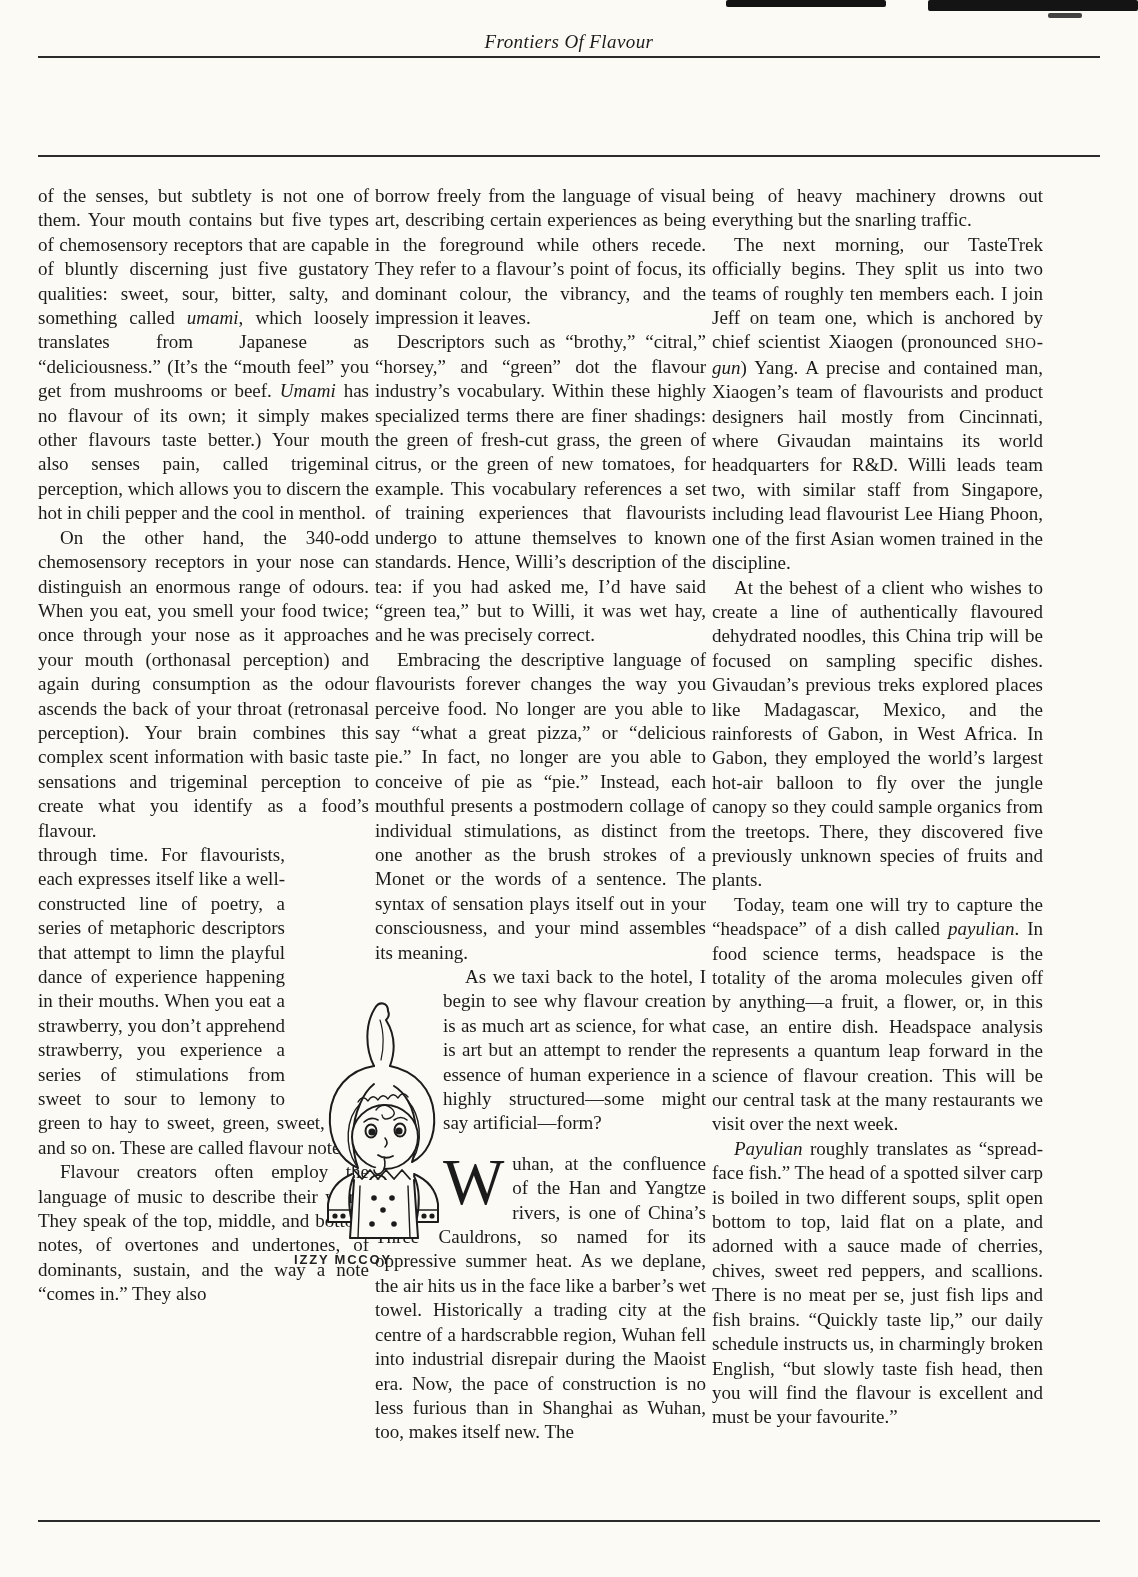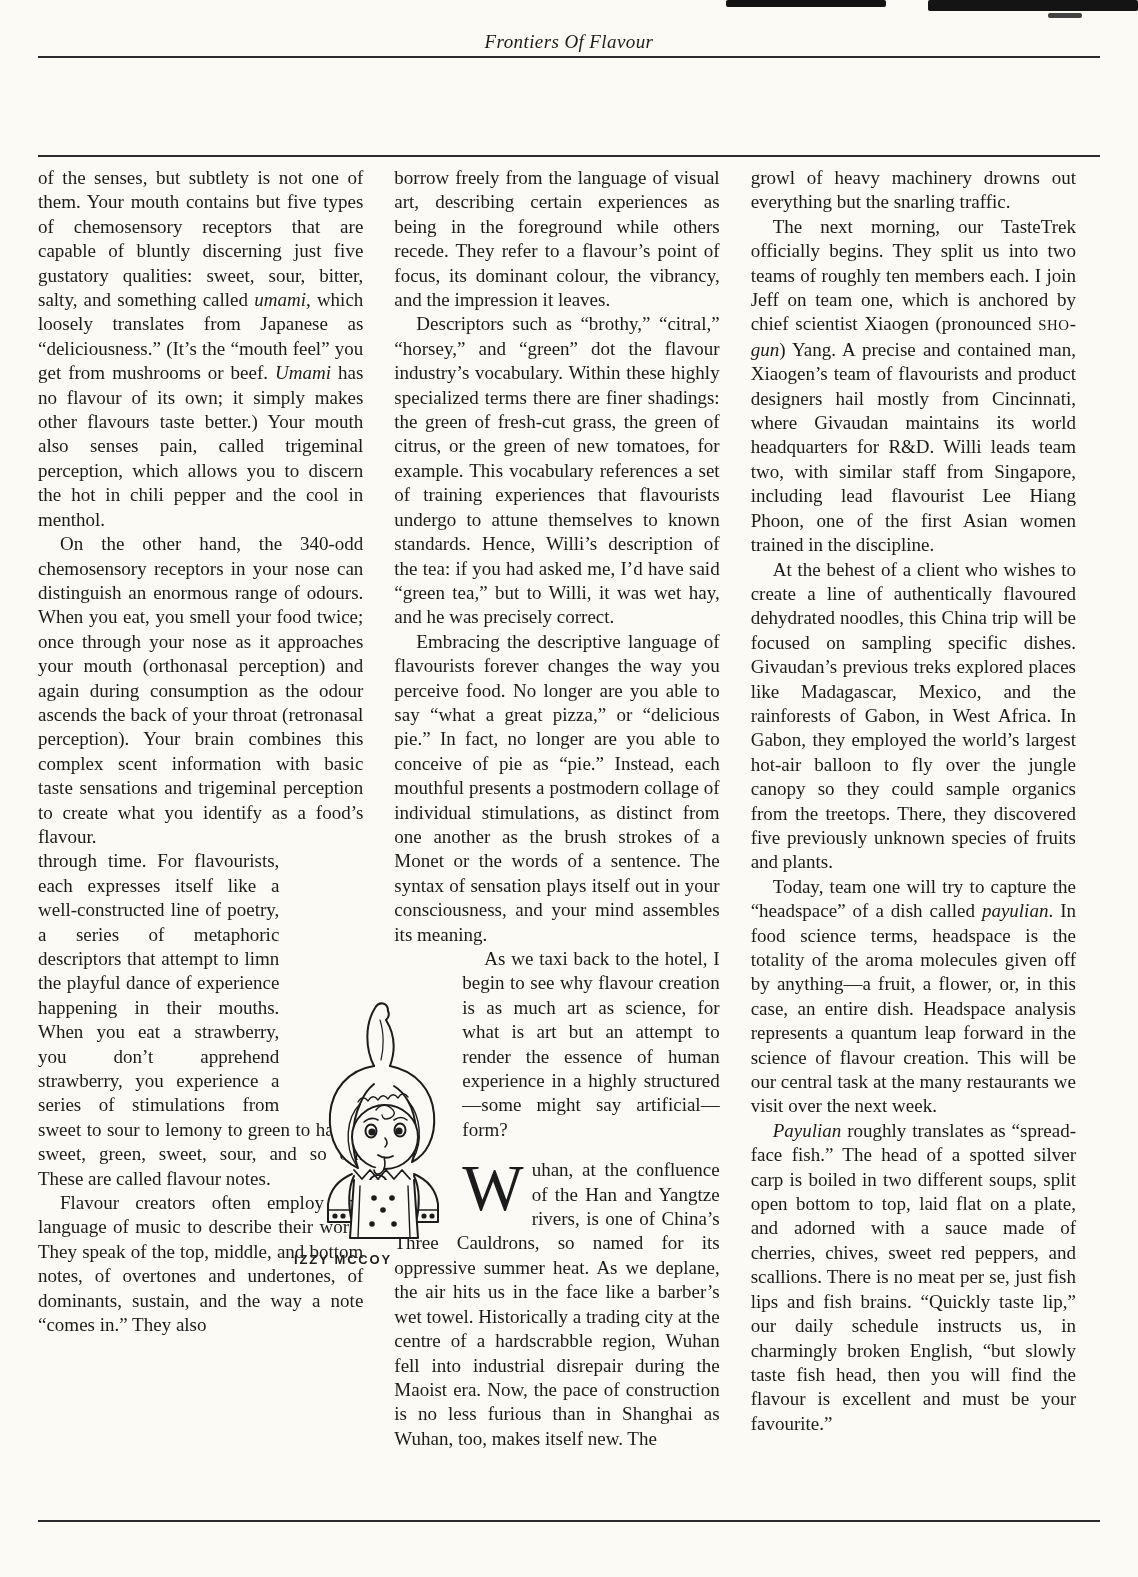--- a/index.html
+++ b/index.html
@@ -16,21 +16,21 @@
 
   .masthead{
     position:absolute;top:31px;left:0;width:100%;text-align:center;
     font-style:italic;font-size:19px;letter-spacing:.4px;
   }
   .pullquote{
     position:absolute;left:40px;top:72px;width:1032px;
     font-style:italic;font-size:28.5px;line-height:34px;letter-spacing:.1px;
   }
 
-  .columns{position:absolute;left:38px;top:166px;width:1038px;display:flex;gap:31px;}
+  .columns{position:absolute;left:38px;top:184px;width:1038px;display:flex;gap:6px;}
   .col{
     width:331px;text-align:justify;font-size:19px;line-height:24.4px;
     hyphens:auto;-webkit-hyphens:auto;
   }
   .col p{margin:0;}
   p.indent{text-indent:22px;}
   .justify-last{text-align-last:justify;}
   .wrap-right::before{content:"";float:right;width:84px;height:246px;}
   .wrap-left::before{content:"";float:left;width:68px;height:212px;margin-top:25px;}
   .section{margin-top:16px !important;}
@@ -73,21 +73,21 @@
         <p class="indent "><span>Flavour creators often employ the language of music to describe their work. They speak of the top, middle, and bottom notes, of overtones and undertones, of dominants, sustain, and the way a note “comes in.” They also</span></p>
       </div>
     <div class="col">
         <p class=""><span>borrow freely from the language of visual art, describing certain experiences as being in the foreground while others recede. They refer to a flavour’s point of focus, its dominant colour, the vibrancy, and the impression it leaves.</span></p>
         <p class="indent "><span>Descriptors such as “brothy,” “citral,” “horsey,” and “green” dot the flavour industry’s vocabulary. Within these highly specialized terms there are finer shadings: the green of fresh-cut grass, the green of citrus, or the green of new tomatoes, for example. This vocabulary references a set of training experiences that flavourists undergo to attune themselves to known standards. Hence, Willi’s description of the tea: if you had asked me, I’d have said “green tea,” but to Willi, it was wet hay, and he was precisely correct.</span></p>
         <p class="indent "><span>Embracing the descriptive language of flavourists forever changes the way you perceive food. No longer are you able to say “what a great pizza,” or “delicious pie.” In fact, no longer are you able to conceive of pie as “pie.” Instead, each mouthful presents a postmodern collage of individual stimulations, as distinct from one another as the brush strokes of a Monet or the words of a sentence. The syntax of sensation plays itself out in your consciousness, and your mind assembles its meaning.</span></p>
         <p class="indent wrap-left"><span>As we taxi back to the hotel, I begin to see why flavour creation is as much art as science, for what is art but an attempt to render the essence of human experience in a highly structured—some might say artificial—form?</span></p>
         <p class="section"><span class="dropcap">W</span><span>uhan, at the confluence of the Han and Yangtze rivers, is one of China’s Three Cauldrons, so named for its oppressive summer heat. As we deplane, the air hits us in the face like a barber’s wet towel. Historically a trading city at the centre of a hardscrabble region, Wuhan fell into industrial disrepair during the Maoist era. Now, the pace of construction is no less furious than in Shanghai as Wuhan, too, makes itself new. The</span></p>
       </div>
     <div class="col">
-        <p class=""><span>growl of heavy machinery drowns out everything but the snarling traffic.</span></p>
+        <p class=""><span>being of heavy machinery drowns out everything but the snarling traffic.</span></p>
         <p class="indent "><span>The next morning, our TasteTrek officially begins. They split us into two teams of roughly ten members each. I join Jeff on team one, which is anchored by chief scientist Xiaogen (pronounced </span><span class="smallcaps">SHO</span><span class="italic">-gun</span><span>) Yang. A precise and contained man, Xiaogen’s team of flavourists and product designers hail mostly from Cincinnati, where Givaudan maintains its world headquarters for R&amp;D. Willi leads team two, with similar staff from Singapore, including lead flavourist Lee Hiang Phoon, one of the first Asian women trained in the discipline.</span></p>
         <p class="indent "><span>At the behest of a client who wishes to create a line of authentically flavoured dehydrated noodles, this China trip will be focused on sampling specific dishes. Givaudan’s previous treks explored places like Madagascar, Mexico, and the rainforests of Gabon, in West Africa. In Gabon, they employed the world’s largest hot-air balloon to fly over the jungle canopy so they could sample organics from the treetops. There, they discovered five previously unknown species of fruits and plants.</span></p>
         <p class="indent "><span>Today, team one will try to capture the “headspace” of a dish called </span><span class="italic">payulian</span><span>. In food science terms, headspace is the totality of the aroma molecules given off by anything—a fruit, a flower, or, in this case, an entire dish. Headspace analysis represents a quantum leap forward in the science of flavour creation. This will be our central task at the many restaurants we visit over the next week.</span></p>
         <p class="indent "><span class="italic">Payulian</span><span> roughly translates as “spread-face fish.” The head of a spotted silver carp is boiled in two different soups, split open bottom to top, laid flat on a plate, and adorned with a sauce made of cherries, chives, sweet red peppers, and scallions. There is no meat per se, just fish lips and fish brains. “Quickly taste lip,” our daily schedule instructs us, in charmingly broken English, “but slowly taste fish head, then you will find the flavour is excellent and must be your favourite.”</span></p>
       </div>
   </div>
 
   <div class="illustration">
     <svg viewBox="0 0 170 252" width="170" height="252">
       <g fill="none" stroke="#1c1c1c" stroke-width="2" stroke-linecap="round" stroke-linejoin="round">

